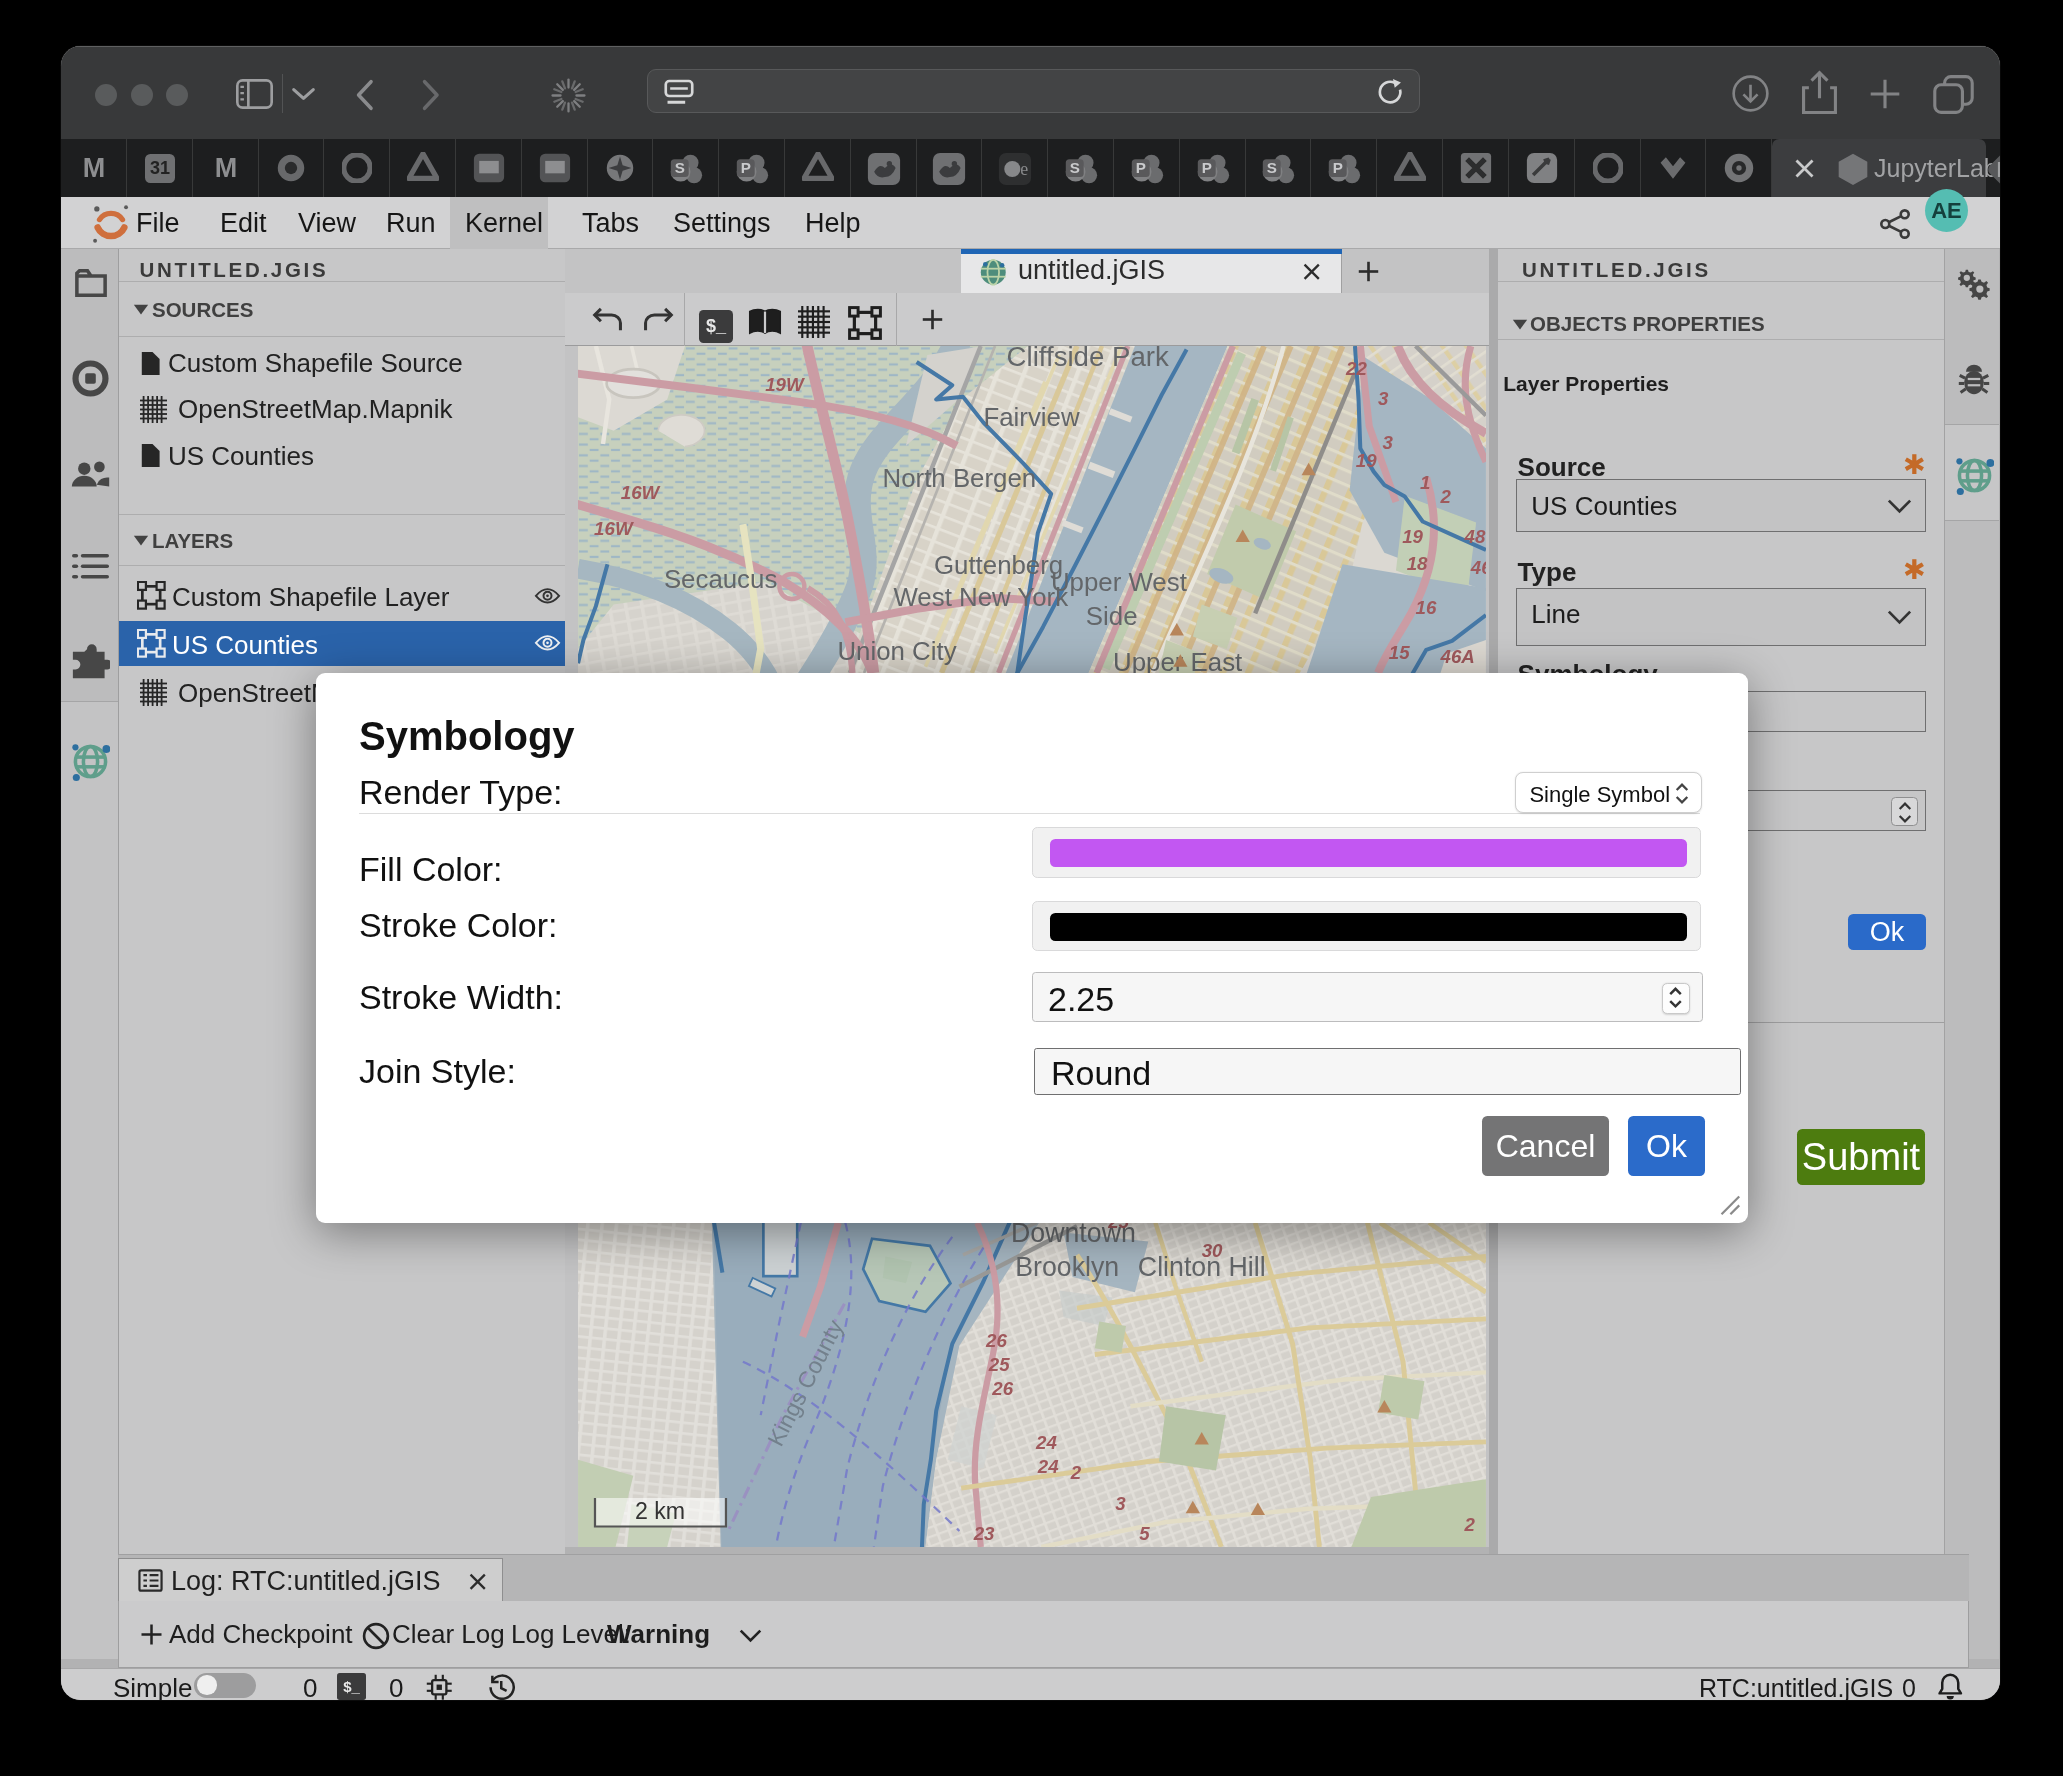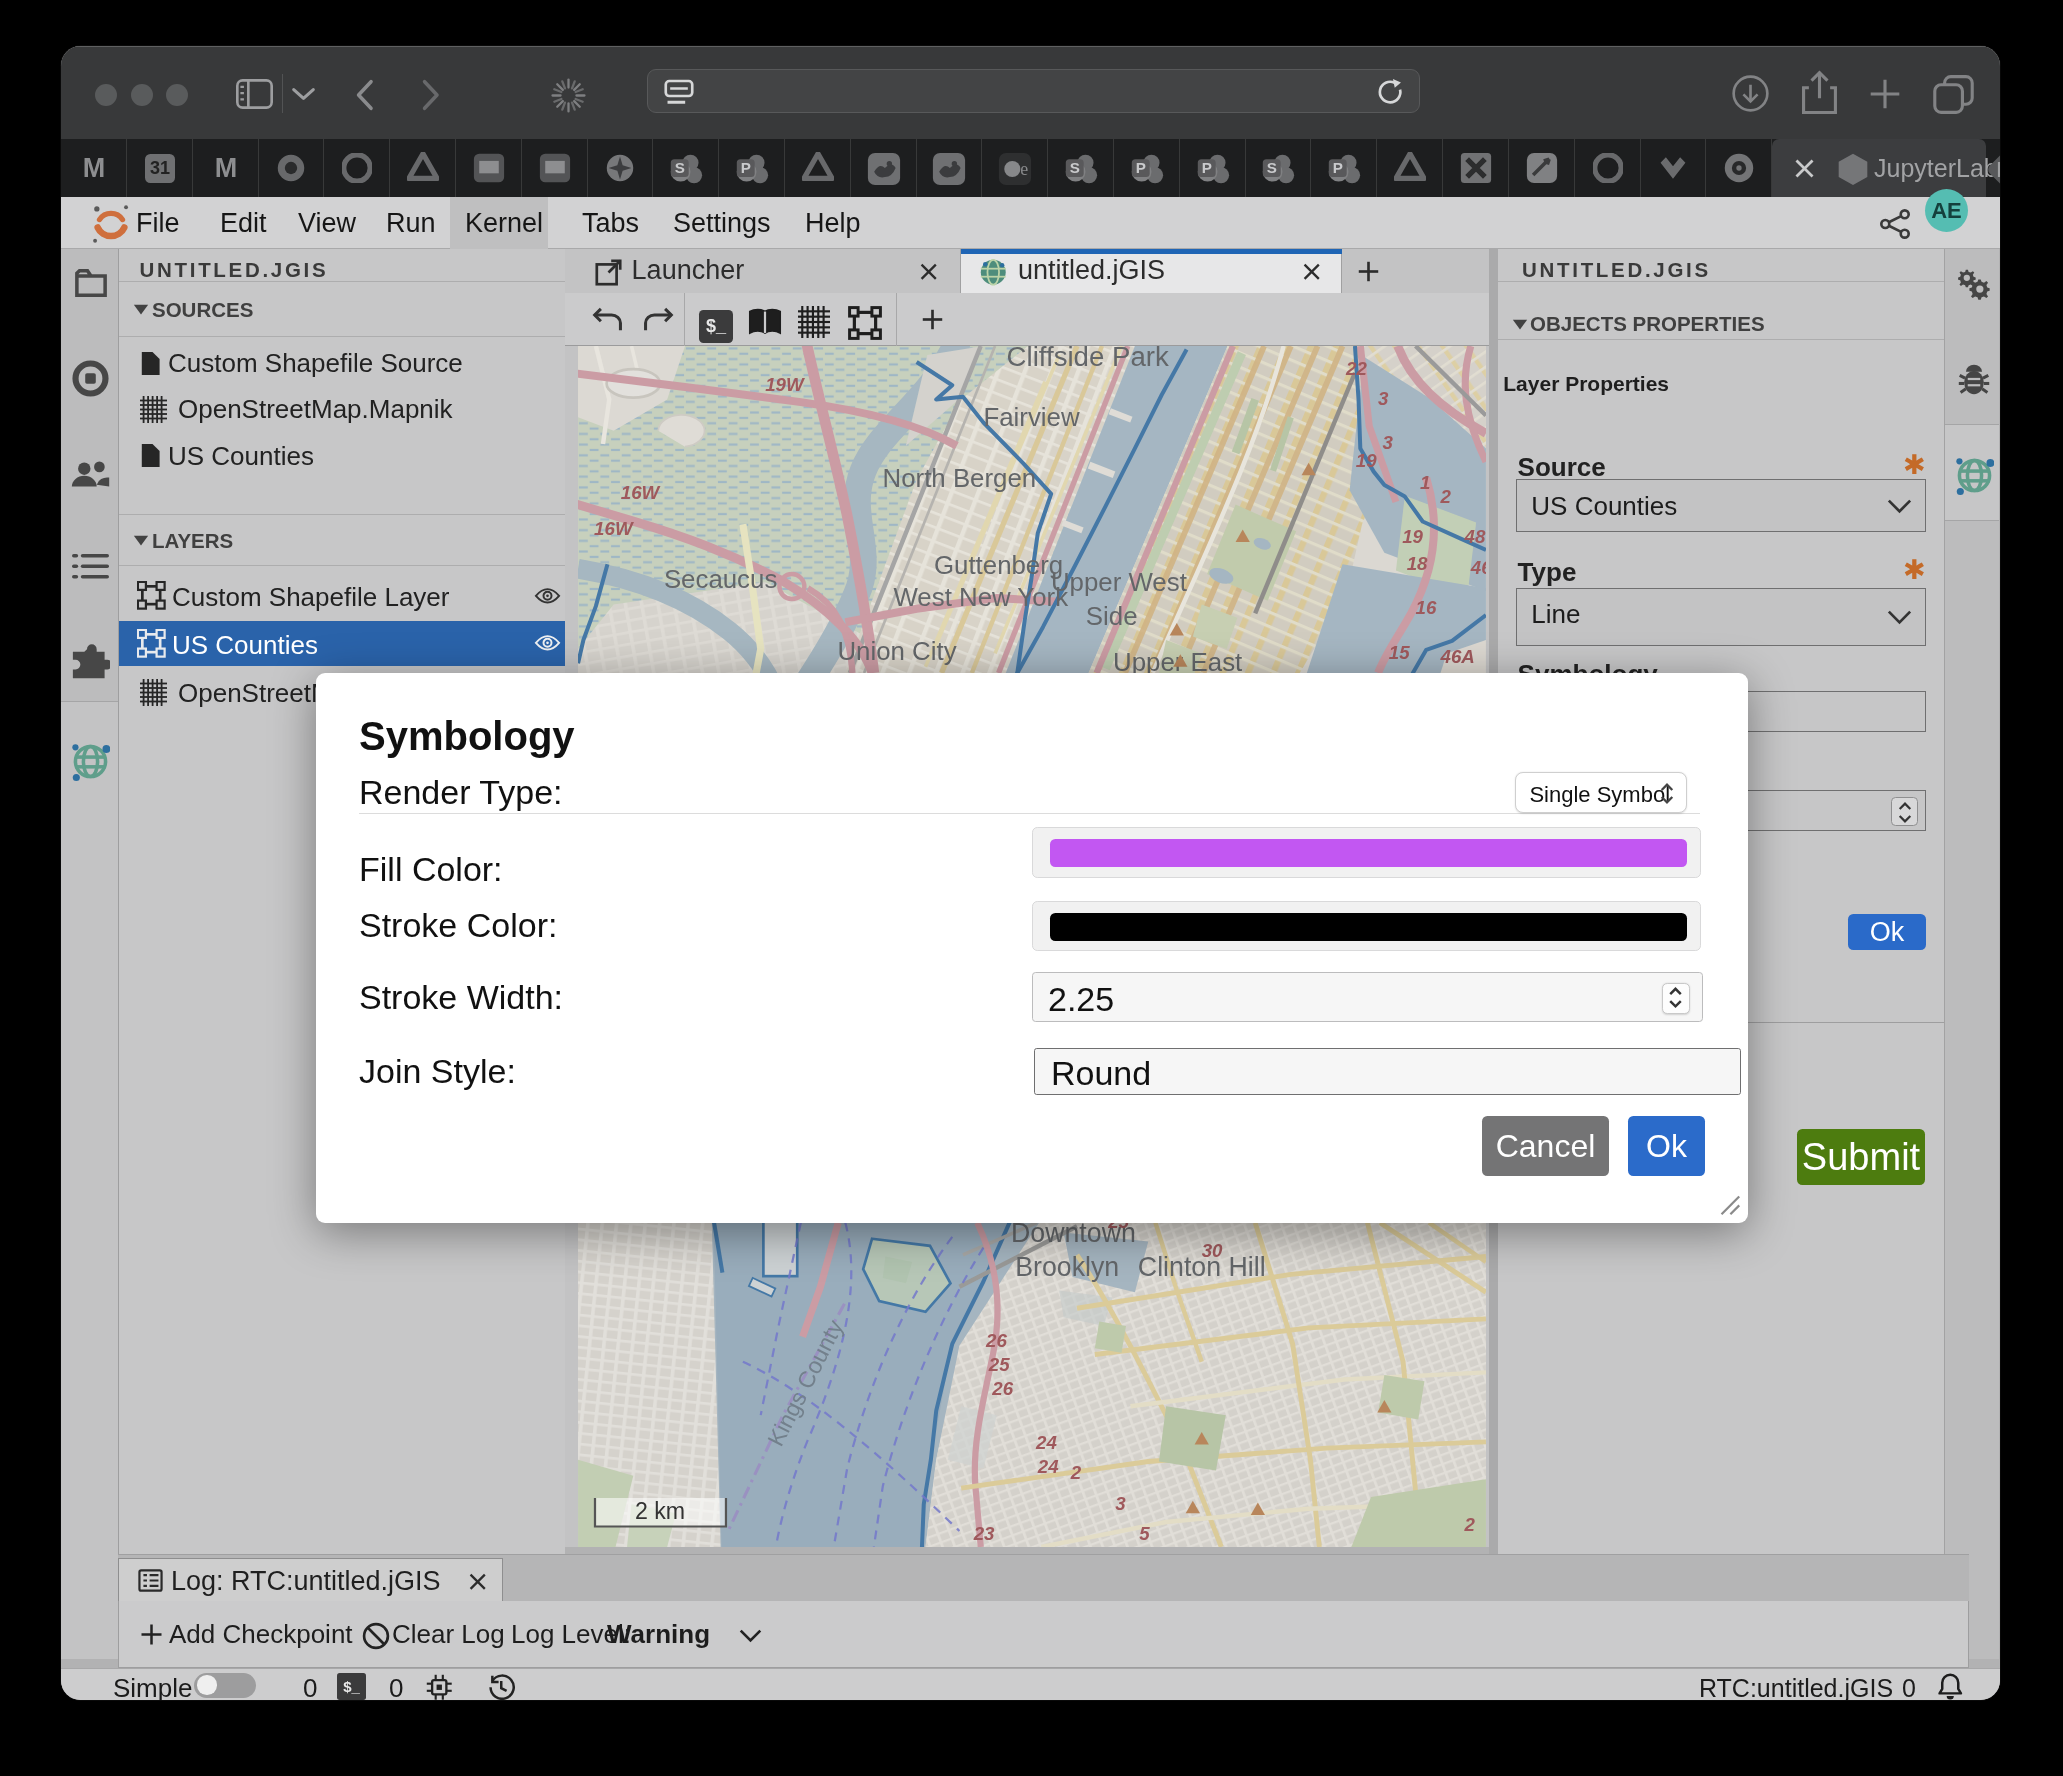--- a/index.html
+++ b/index.html
@@ -459,32 +459,20 @@
           <line x1="0" y1="10" x2="30" y2="10"></line>
           <line x1="0" y1="15" x2="30" y2="15"></line>
           <line x1="0" y1="20" x2="30" y2="20"></line>
           <line x1="0" y1="25" x2="30" y2="25"></line>
         </g>
       </svg>
   <div class="item" style="left:59px;top:429px;">OpenStreetM</div>
 </div>
 
 <div id="center">
-  <div class="dtab" style="left:11.6px;width:384px;border-right:0.9px solid #a0a0a1;">
-    <svg style="position:absolute;left:18.7px;top:9.8px;" width="27" height="27" viewBox="0 0 30 30">
-          <rect x="2" y="6" width="22" height="22" fill="none" stroke="#2c2c2c" stroke-width="3"></rect>
-          <polyline points="18,2 28,2 28,12" fill="none" stroke="#2c2c2c" stroke-width="3"></polyline>
-          <line x1="28" y1="2" x2="15" y2="15" stroke="#2c2c2c" stroke-width="3"></line>
-        </svg>
-    <div style="position:absolute;left:55px;top:6.2px;">Launcher</div>
-    <svg style="position:absolute;left:341px;top:11.6px;" width="21.4" height="21.4" viewBox="0 0 24 24">
-          <line x1="4" y1="4" x2="20" y2="20" stroke="#2c2c2c" stroke-width="2.6"></line>
-          <line x1="20" y1="4" x2="4" y2="20" stroke="#2c2c2c" stroke-width="2.6"></line>
-        </svg>
-  </div>
   <div class="dtab" style="left:396px;width:381px;background:#e7e7e8;border-right:0.9px solid #a0a0a1;">
     <div style="position:absolute;left:0;top:0;width:381px;height:5.3px;background:#1f65b5;"></div>
     <svg style="position:absolute;left:18px;top:9px;" width="28.5" height="28.5" viewBox="0 0 32 32">
           <circle cx="16" cy="16" r="14" fill="#4e8d7c"></circle>
           <g stroke="#bcd3a8" stroke-width="2" fill="none">
             <ellipse cx="16" cy="16" rx="6.5" ry="14"></ellipse>
             <line x1="2" y1="12" x2="30" y2="12"></line>
             <line x1="2" y1="21" x2="30" y2="21"></line>
           </g>
           <circle cx="7" cy="7" r="2.5" fill="#2d6f9f"></circle>
@@ -895,21 +883,21 @@
   <svg style="position:absolute;left:1875px;top:2.7px;" width="28.5" height="28.5" viewBox="0 0 32 32">
         <path d="M 16 3 a 9 9 0 0 1 9 9 l 0 7 l 3 5 l -24 0 l 3 -5 l 0 -7 a 9 9 0 0 1 9 -9 Z" fill="none" stroke="#1d1d1d" stroke-width="2.8" stroke-linejoin="round"></path>
         <path d="M 12 27 a 4 4 0 0 0 8 0" fill="#1d1d1d"></path>
       </svg>
 </div>
 
 <div id="dialog">
   <div style="position:absolute;left:43px;top:41px;font-size:40px;font-weight:bold;color:#111;">Symbology</div>
   <div class="dlabel" style="top:100px;">Render Type:</div>
   <div style="position:absolute;left:43px;top:140px;width:1341px;height:0.9px;background:#dcdcdc;"></div>
-  <div style="position:absolute;left:1199px;top:99px;width:172px;height:41px;white-space:nowrap;background:#fff;border:0.9px solid #cfcfcf;border-radius:8px;box-shadow:0 0.9px 1.8px rgba(0,0,0,0.12);">
+  <div style="position:absolute;left:1199px;top:99px;width:187px;height:41px;white-space:nowrap;background:#fff;border:0.9px solid #cfcfcf;border-radius:8px;box-shadow:0 0.9px 1.8px rgba(0,0,0,0.12);">
     <div style="position:absolute;left:13.4px;top:9px;font-size:22px;color:#111;">Single Symbol</div>
     <svg style="position:absolute;right:10.7px;top:9px;" width="16" height="23" viewBox="0 0 18 26">
           <polyline points="3,9 9,3 15,9" fill="none" stroke="#444" stroke-width="2.6"></polyline>
           <polyline points="3,17 9,23 15,17" fill="none" stroke="#444" stroke-width="2.6"></polyline>
         </svg>
   </div>
   <div class="dlabel" style="top:177px;">Fill Color:</div>
   <div class="field" style="top:154px;width:669px;height:51px;">
     <div class="bar" style="background:#c257f2;"></div>
   </div>

